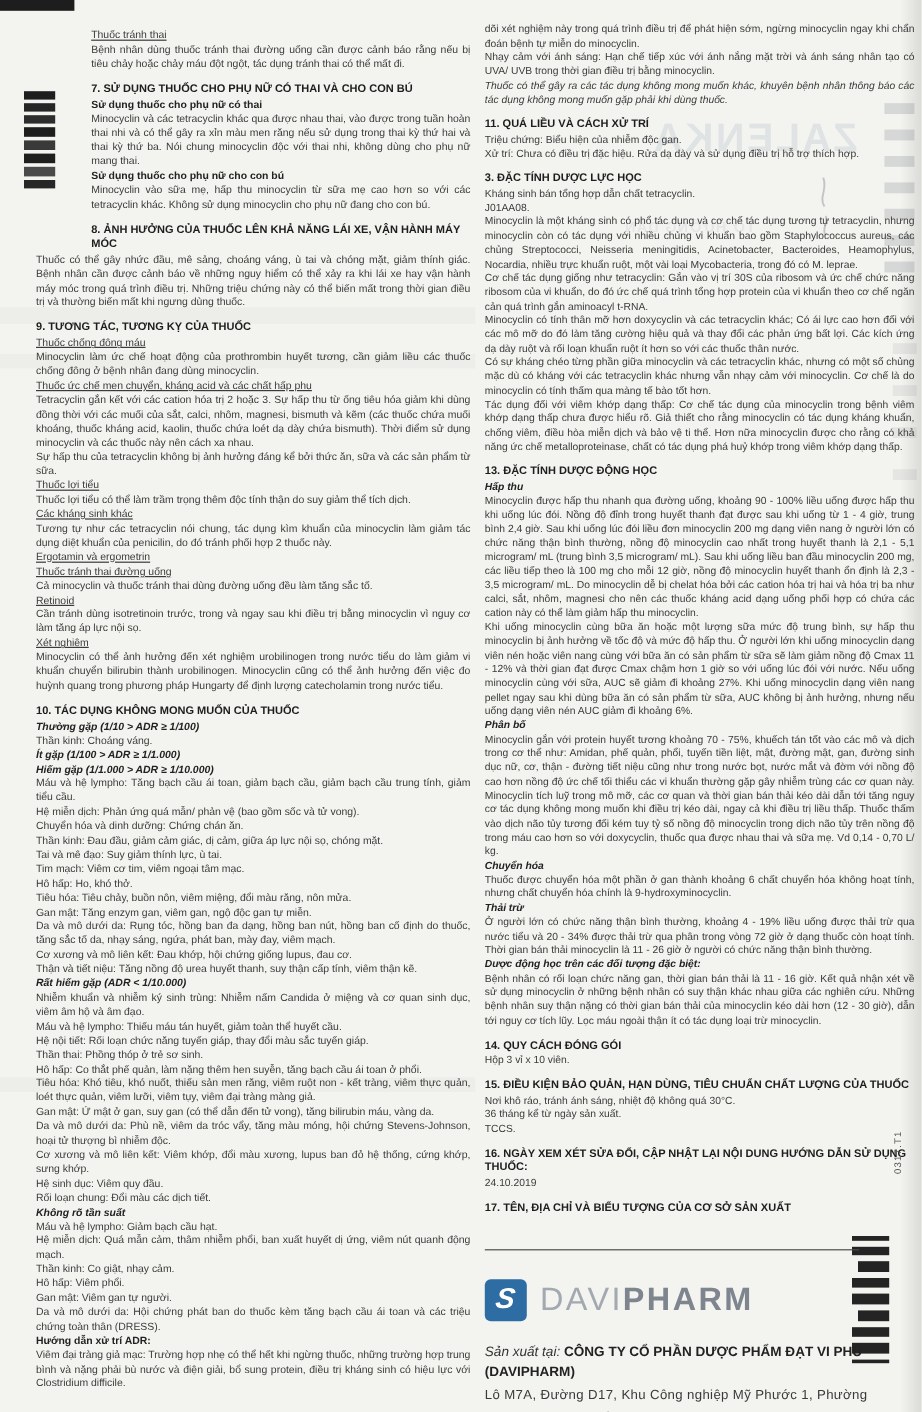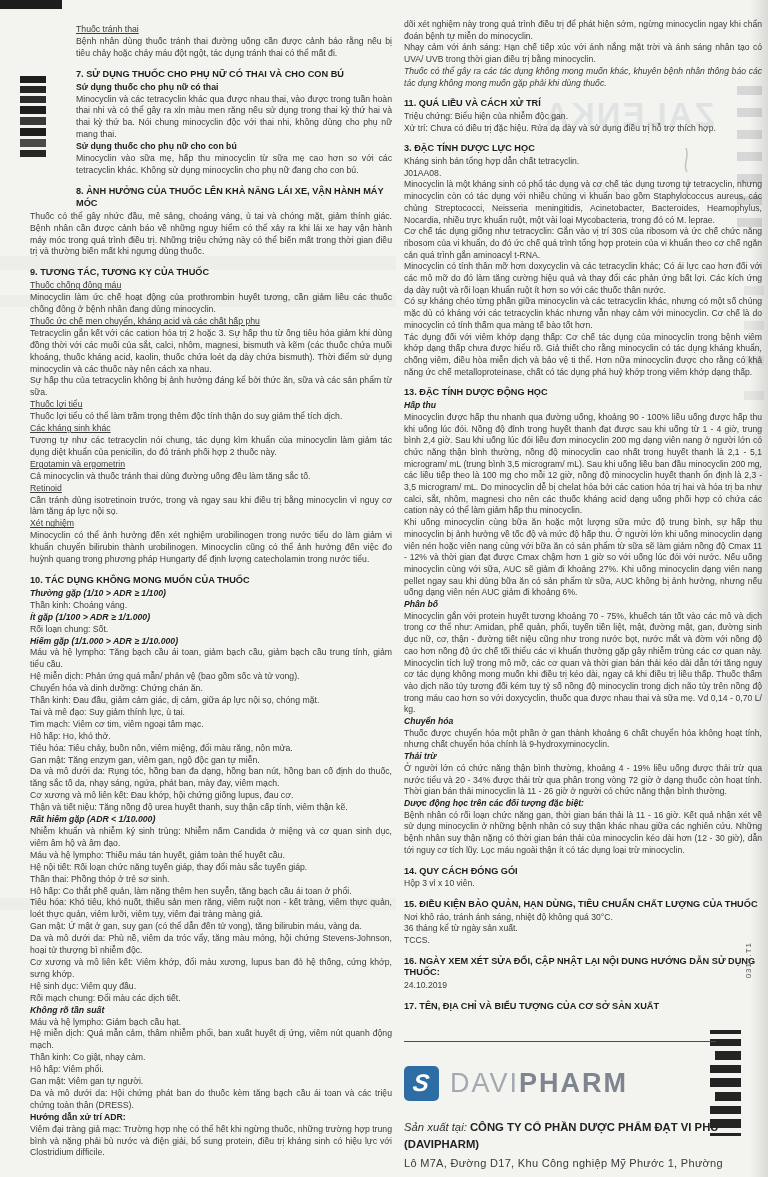--- a/index.html
+++ b/index.html
@@ -135,32 +135,32 @@
         <p class="b-u">Thuốc chống đông máu</p>
         <p class="b-p">Minocyclin làm ức chế hoạt động của prothrombin huyết tương, cần giảm liều các thuốc chống đông ở bệnh nhân đang dùng minocyclin.</p>
         <p class="b-u">Thuốc ức chế men chuyển, kháng acid và các chất hấp phụ</p>
         <p class="b-p">Tetracyclin gắn kết với các cation hóa trị 2 hoặc 3. Sự hấp thu từ ống tiêu hóa giảm khi dùng đồng thời với các muối của sắt, calci, nhôm, magnesi, bismuth và kẽm (các thuốc chứa muối khoáng, thuốc kháng acid, kaolin, thuốc chứa loét dạ dày chứa bismuth). Thời điểm sử dụng minocyclin và các thuốc này nên cách xa nhau.</p>
         <p class="b-p">Sự hấp thu của tetracyclin không bị ảnh hưởng đáng kể bởi thức ăn, sữa và các sản phẩm từ sữa.</p>
         <p class="b-u">Thuốc lợi tiểu</p>
         <p class="b-p">Thuốc lợi tiểu có thể làm trầm trọng thêm độc tính thận do suy giảm thể tích dịch.</p>
         <p class="b-u">Các kháng sinh khác</p>
         <p class="b-p">Tương tự như các tetracyclin nói chung, tác dụng kìm khuẩn của minocyclin làm giảm tác dụng diệt khuẩn của penicilin, do đó tránh phối hợp 2 thuốc này.</p>
         <p class="b-u">Ergotamin và ergometrin</p>
+        <p class="b-u">Thuốc tránh thai đường uống</p>
         <p class="b-p">Cả minocyclin và thuốc tránh thai dùng đường uống đều làm tăng sắc tố.</p>
         <p class="b-u">Retinoid</p>
         <p class="b-p">Cần tránh dùng isotretinoin trước, trong và ngay sau khi điều trị bằng minocyclin vì nguy cơ làm tăng áp lực nội sọ.</p>
         <p class="b-u">Xét nghiệm</p>
         <p class="b-p">Minocyclin có thể ảnh hưởng đến xét nghiệm urobilinogen trong nước tiểu do làm giảm vi khuẩn chuyển bilirubin thành urobilinogen. Minocyclin cũng có thể ảnh hưởng đến việc đo huỳnh quang trong phương pháp Hungarty để định lượng catecholamin trong nước tiểu.</p>
       </section>
       <section class="sec">
         <p class="b-h">10. TÁC DỤNG KHÔNG MONG MUỐN CỦA THUỐC</p>
         <p class="b-bi">Thường gặp (1/10 &gt; ADR ≥ 1/100)</p>
         <p class="b-p">Thần kinh: Choáng váng.</p>
         <p class="b-bi">Ít gặp (1/100 &gt; ADR ≥ 1/1.000)</p>
-        <p class="b-p">Rối loạn chung: Sốt.</p>
         <p class="b-bi">Hiếm gặp (1/1.000 &gt; ADR ≥ 1/10.000)</p>
         <p class="b-p">Máu và hệ lympho: Tăng bạch cầu ái toan, giảm bạch cầu, giảm bạch cầu trung tính, giảm tiểu cầu.</p>
         <p class="b-p">Hệ miễn dịch: Phản ứng quá mẫn/ phản vệ (bao gồm sốc và tử vong).</p>
         <p class="b-p">Chuyển hóa và dinh dưỡng: Chứng chán ăn.</p>
         <p class="b-p">Thần kinh: Đau đầu, giảm cảm giác, dị cảm, giữa áp lực nội sọ, chóng mặt.</p>
         <p class="b-p">Tai và mê đạo: Suy giảm thính lực, ù tai.</p>
         <p class="b-p">Tim mạch: Viêm cơ tim, viêm ngoại tâm mạc.</p>
         <p class="b-p">Hô hấp: Ho, khó thở.</p>
         <p class="b-p">Tiêu hóa: Tiêu chảy, buồn nôn, viêm miệng, đổi màu răng, nôn mửa.</p>
         <p class="b-p">Gan mật: Tăng enzym gan, viêm gan, ngộ độc gan tự miễn.</p>
@@ -171,21 +171,21 @@
         <p class="b-p">Nhiễm khuẩn và nhiễm ký sinh trùng: Nhiễm nấm Candida ở miệng và cơ quan sinh dục, viêm âm hộ và âm đạo.</p>
         <p class="b-p">Máu và hệ lympho: Thiếu máu tán huyết, giảm toàn thể huyết cầu.</p>
         <p class="b-p">Hệ nội tiết: Rối loạn chức năng tuyến giáp, thay đổi màu sắc tuyến giáp.</p>
         <p class="b-p">Thần thai: Phồng thóp ở trẻ sơ sinh.</p>
         <p class="b-p">Hô hấp: Co thắt phế quản, làm nặng thêm hen suyễn, tăng bạch cầu ái toan ở phổi.</p>
         <p class="b-p">Tiêu hóa: Khó tiêu, khó nuốt, thiếu sản men răng, viêm ruột non - kết tràng, viêm thực quản, loét thực quản, viêm lưỡi, viêm tụy, viêm đại tràng màng giả.</p>
         <p class="b-p">Gan mật: Ứ mật ở gan, suy gan (có thể dẫn đến tử vong), tăng bilirubin máu, vàng da.</p>
         <p class="b-p">Da và mô dưới da: Phù nề, viêm da tróc vẩy, tăng màu móng, hội chứng Stevens-Johnson, hoại tử thượng bì nhiễm độc.</p>
         <p class="b-p">Cơ xương và mô liên kết: Viêm khớp, đổi màu xương, lupus ban đỏ hệ thống, cứng khớp, sưng khớp.</p>
         <p class="b-p">Hệ sinh dục: Viêm quy đầu.</p>
-        <p class="b-p">Rối mạch chung: Đổi màu các dịch tiết.</p>
+        <p class="b-p">Rối loạn chung: Đổi màu các dịch tiết.</p>
         <p class="b-bi">Không rõ tần suất</p>
         <p class="b-p">Máu và hệ lympho: Giảm bạch cầu hạt.</p>
         <p class="b-p">Hệ miễn dịch: Quá mẫn cảm, thâm nhiễm phổi, ban xuất huyết dị ứng, viêm nút quanh động mạch.</p>
         <p class="b-p">Thần kinh: Co giật, nhạy cảm.</p>
         <p class="b-p">Hô hấp: Viêm phổi.</p>
         <p class="b-p">Gan mật: Viêm gan tự người.</p>
         <p class="b-p">Da và mô dưới da: Hội chứng phát ban do thuốc kèm tăng bạch cầu ái toan và các triệu chứng toàn thân (DRESS).</p>
         <p class="b-sub">Hướng dẫn xử trí ADR:</p>
         <p class="b-p">Viêm đại tràng giả mạc: Trường hợp nhẹ có thể hết khi ngừng thuốc, những trường hợp trung bình và nặng phải bù nước và điện giải, bổ sung protein, điều trị kháng sinh có hiệu lực với Clostridium difficile.</p>
       </section>

